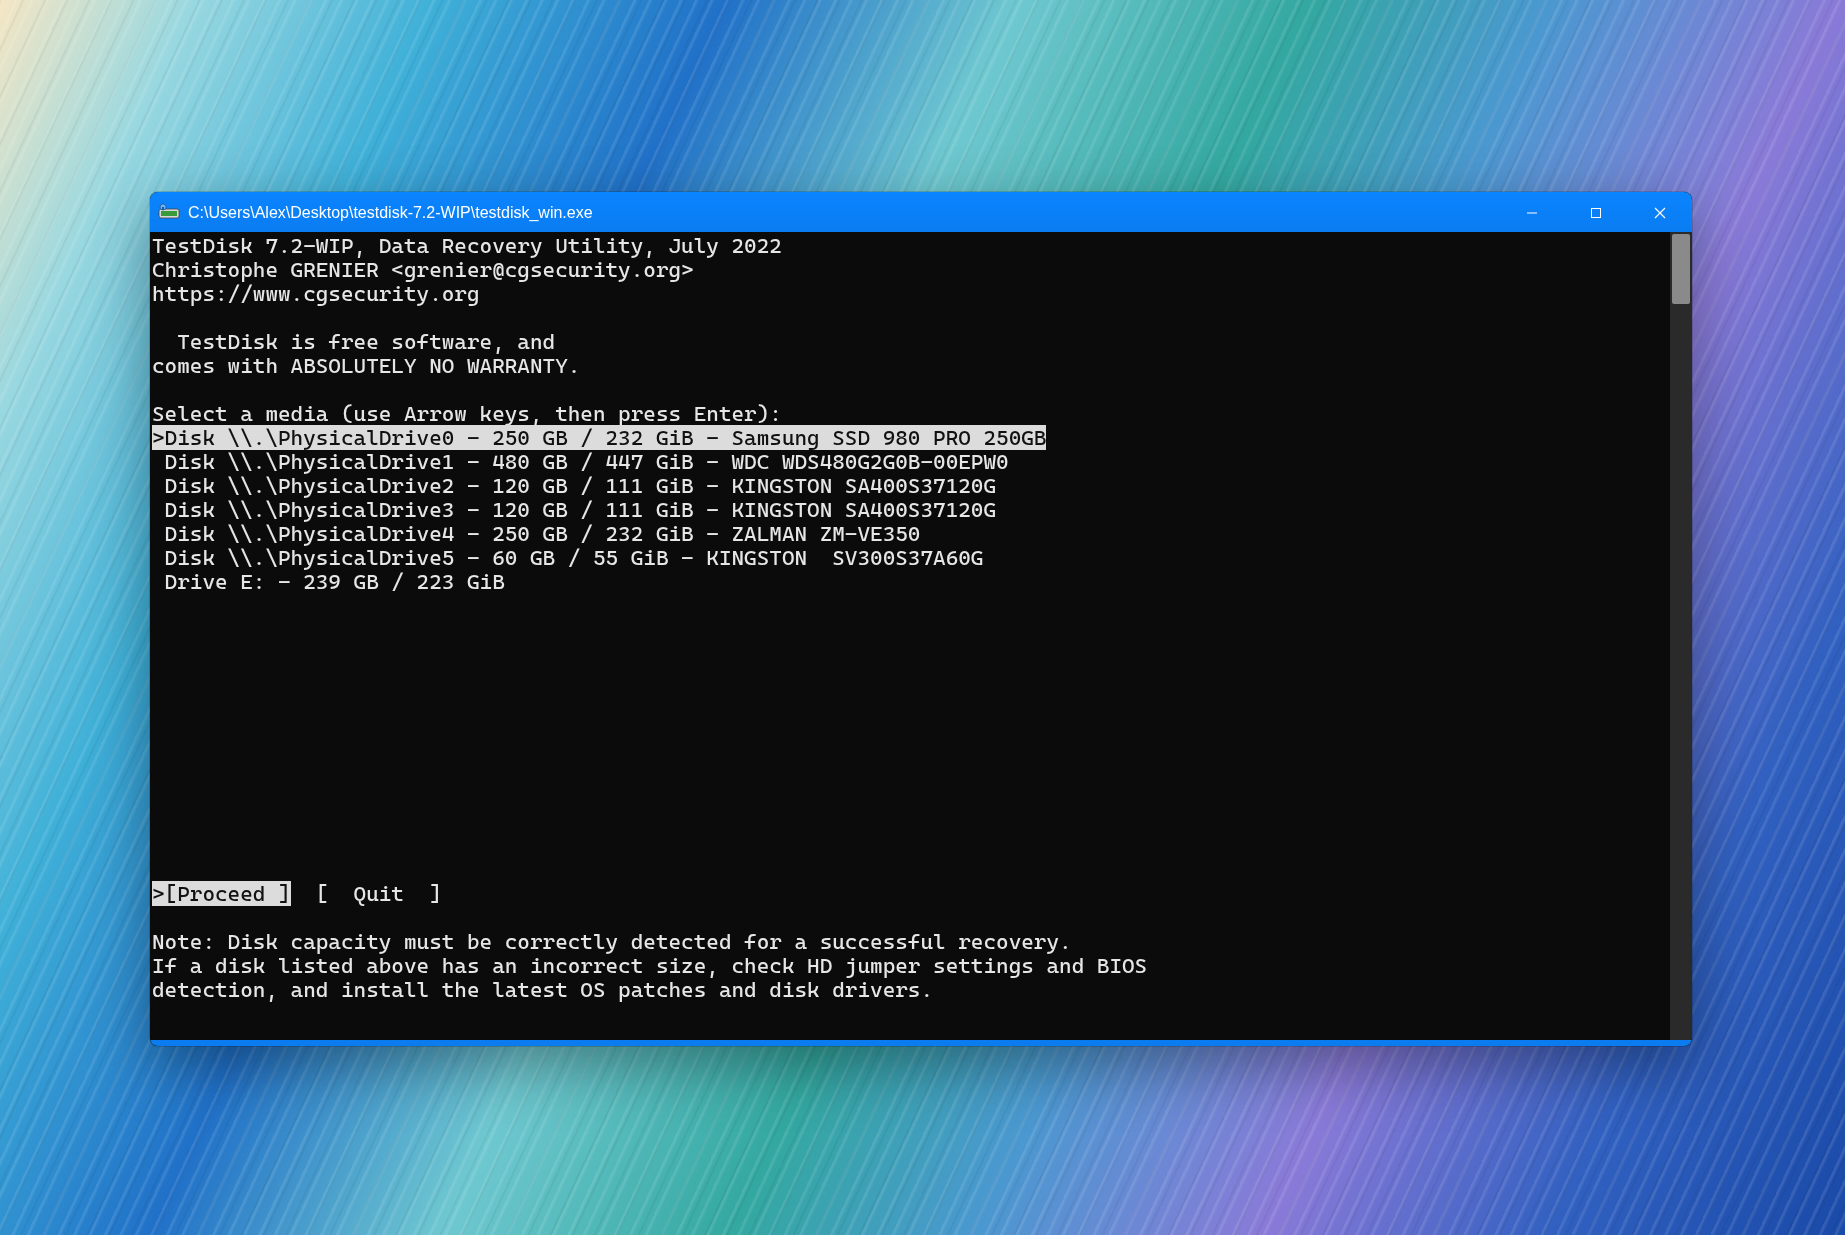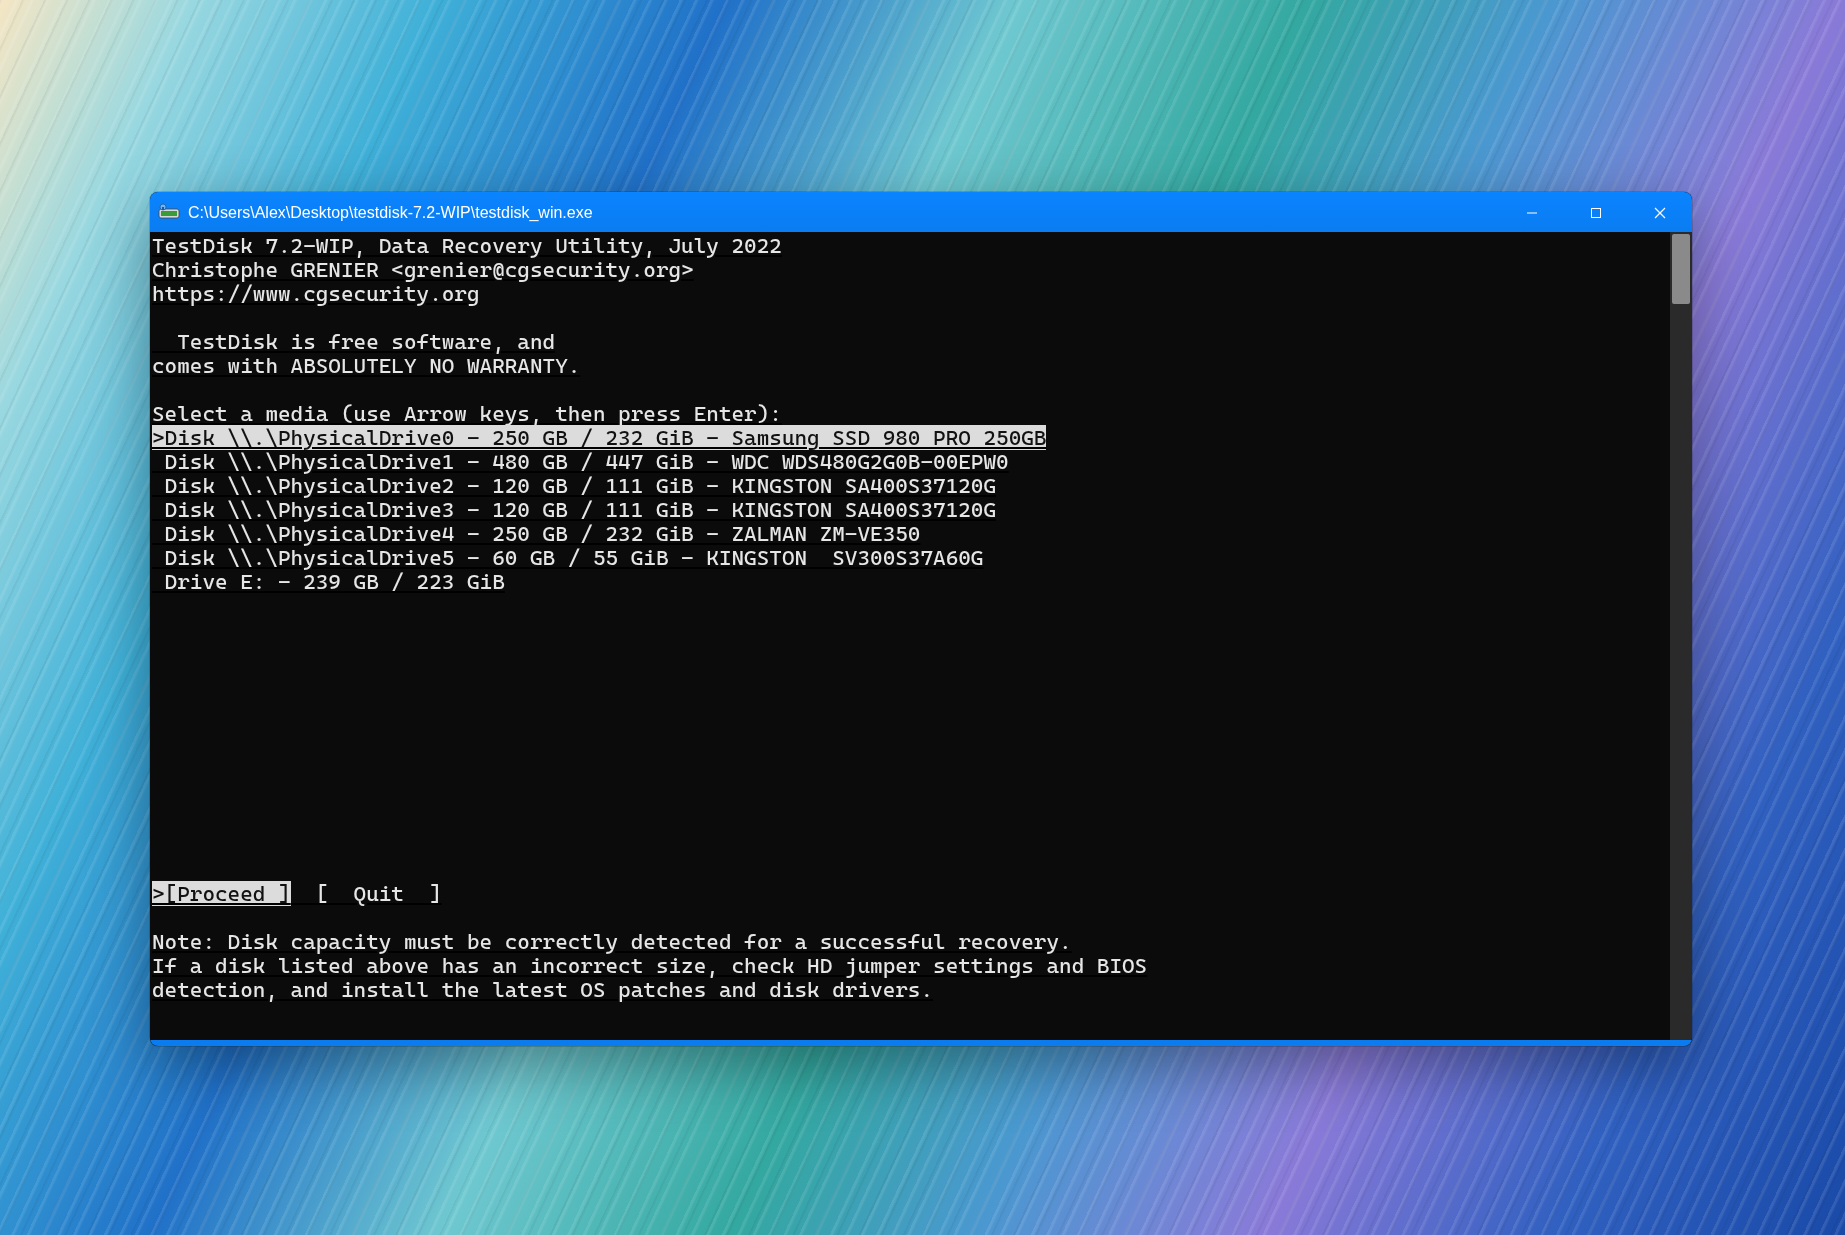--- a/index.html
+++ b/index.html
@@ -97,21 +97,20 @@
   .caption-btn svg { display:block; }
 
   .client {
     position: absolute;
     top: 40px;
     left: 0;
     right: 0;
     bottom: 0;
     background: #0b0b0b;
     display: flex;
-    text-decoration: underline;
   }
   .console {
     flex: 1 1 auto;
     padding: 2px 0 0 2px;
     font-family: Consolas, "Cascadia Mono", "Courier New", monospace;
     font-size: 21.5px;
     line-height: 24px;
     color: #e6e6e6;
     white-space: pre;
     overflow: hidden;

